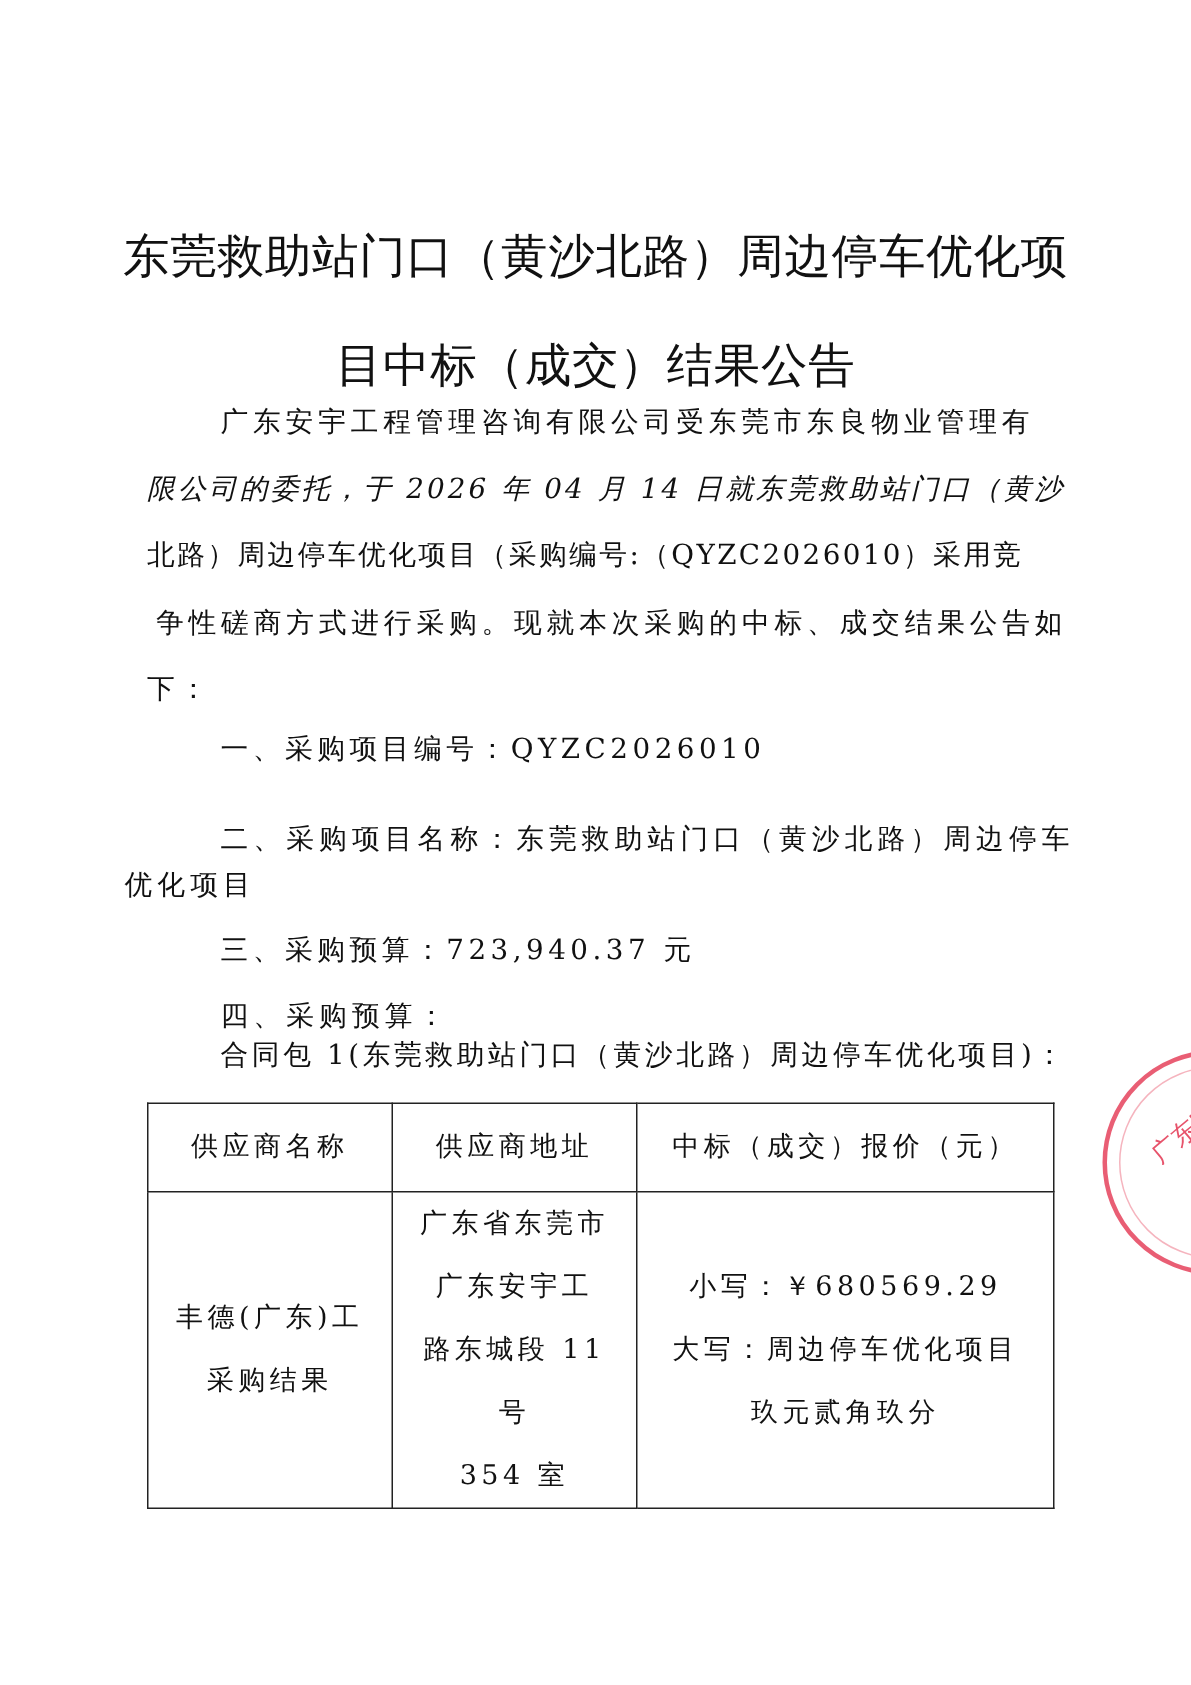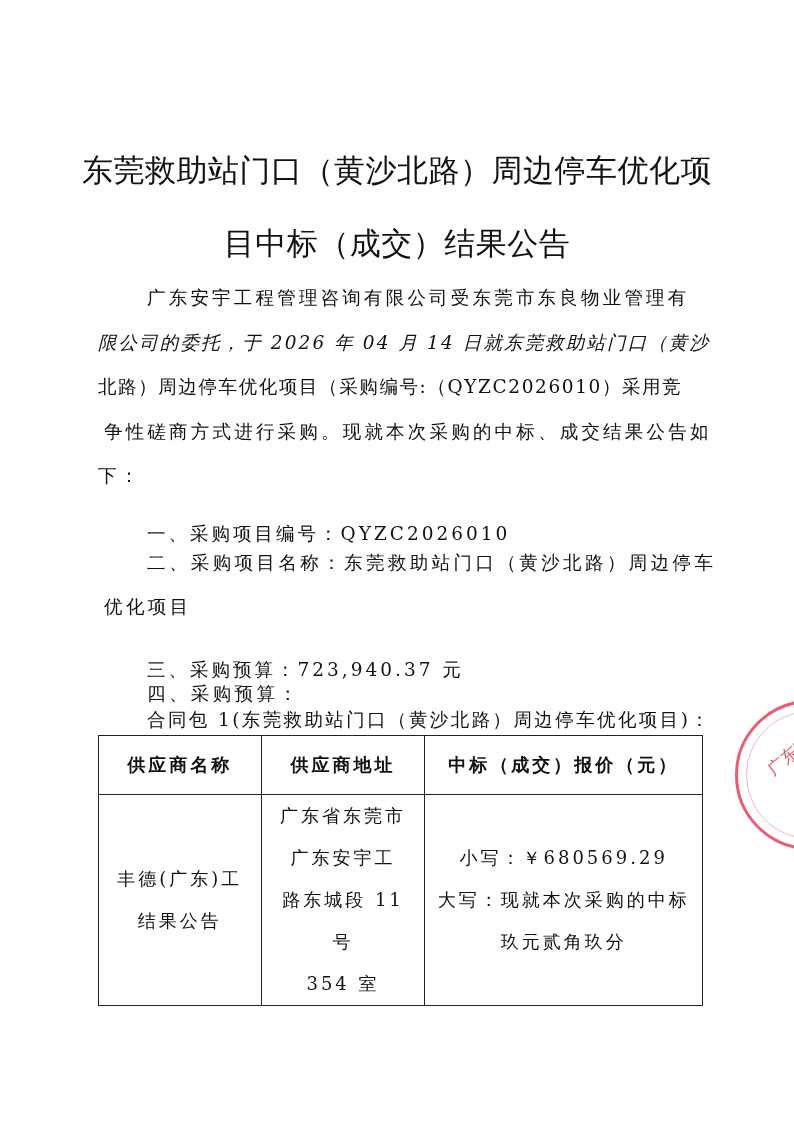--- a/index.html
+++ b/index.html
@@ -3,26 +3,26 @@
 <meta charset="utf-8">
 <style>
   html, body { margin:0; padding:0; background:#fff; }
   body { width:794px; height:1123px; position:relative; overflow:hidden;
          font-family: "DejaVu Serif", "Liberation Serif", serif; color:#111; }
   .title { position:absolute; left:0; width:794px; text-align:center;
            font-family: "DejaVu Sans", "Liberation Sans", sans-serif;
            font-size:31px; letter-spacing:0.5px; color:#111; }
   .t1 { top:150px; }
   .t2 { top:223px; }
-  .para-line { position:absolute; font-size:18.5px; white-space:nowrap; color:#111;margin-top:17px; }
+  .para-line { position:absolute; font-size:18.5px; white-space:nowrap; color:#111; }
   table.result { position:absolute; left:98px; top:735px; width:605px;
                  border-collapse:collapse; font-size:18px; color:#111; }
   table.result td { border:1.5px solid #222; text-align:center; vertical-align:middle;
                     line-height:42px; padding:0 6px; letter-spacing:3px; }
-  table.result tr.head td { height:58px;font-weight:bold; }
+  table.result tr.head td { height:58px; }
   table.result tr.body td { height:170px; line-height:42px; }
   .stamp { position:absolute; left:735px; top:700px; width:150px; height:150px;
            border-radius:50%; border:3px solid rgba(225,40,70,0.75); box-sizing:border-box; }
   .stamp-inner { position:absolute; left:8px; top:8px; right:8px; bottom:8px;
                  border-radius:50%; border:1px solid rgba(225,40,70,0.35); }
   .stamp-text { position:absolute; font-size:17px; color:rgba(225,40,70,0.8);
                 font-family:"DejaVu Sans", sans-serif; }
 </style>
 </head>
 <body>
@@ -31,53 +31,53 @@
 <div class="title t2">目中标（成交）结果公告</div>
 
 <div>
   <div class="para-line" style="left:147px; top:268px; letter-spacing:3.2px;">广东安宇工程管理咨询有限公司受东莞市东良物业管理有</div>
   <div class="para-line" style="left:98px; top:313px; letter-spacing:2.1px;font-style:italic;">限公司的委托，于 2026 年 04 月 14 日就东莞救助站门口（黄沙</div>
   <div class="para-line" style="left:98px; top:357px; letter-spacing:1.6px;">北路）周边停车优化项目（采购编号:（QYZC2026010）采用竞</div>
   <div class="para-line" style="left:104px; top:402px; letter-spacing:3.2px;">争性磋商方式进行采购。现就本次采购的中标、成交结果公告如</div>
   <div class="para-line" style="left:98px; top:446px; letter-spacing:3.2px;">下：</div>
 </div>
 
-<div class="para-line" style="left:147px; top:504px; letter-spacing:3px;">一、采购项目编号：QYZC2026010</div>
-<div class="para-line" style="left:147px; top:533px; letter-spacing:3.4px;">二、采购项目名称：东莞救助站门口（黄沙北路）周边停车</div>
-<div class="para-line" style="left:104px; top:577px; letter-spacing:3.4px;">优化项目</div>
-<div class="para-line" style="left:147px; top:640px; letter-spacing:3px;">三、采购预算：723,940.37 元</div>
+<div class="para-line" style="left:147px; top:486px; letter-spacing:3px;">一、采购项目编号：QYZC2026010</div>
+<div class="para-line" style="left:147px; top:546px; letter-spacing:3.4px;">二、采购项目名称：东莞救助站门口（黄沙北路）周边停车</div>
+<div class="para-line" style="left:83px; top:577px; letter-spacing:3.4px;">优化项目</div>
+<div class="para-line" style="left:147px; top:620px; letter-spacing:3px;">三、采购预算：723,940.37 元</div>
 <div class="para-line" style="left:147px; top:664px; letter-spacing:3.4px;">四、采购预算：</div>
 <div class="para-line" style="left:147px; top:690px; letter-spacing:2.4px;">合同包 1(东莞救助站门口（黄沙北路）周边停车优化项目)：</div>
 
 <table class="result">
   <colgroup>
     <col style="width:163px">
     <col style="width:164px">
     <col style="width:278px">
   </colgroup>
   <tbody>
       <tr class="head">
     <td>供应商名称</td>
     <td>供应商地址</td>
     <td>中标（成交）报价（元）</td>
   </tr>
   <tr class="body">
     <td>
       <div>丰德(广东)工</div>
-      <div>结果公告</div>
+      <div>采购结果</div>
     </td>
     <td>
       <div>广东省东莞市</div>
       <div>广东安宇工</div>
       <div>路东城段 11 号</div>
       <div>354 室</div>
     </td>
     <td>
       <div>小写：￥680569.29</div>
-      <div>大写：现就本次采购的中标</div>
+      <div>大写：周边停车优化项目</div>
       <div>玖元贰角玖分</div>
     </td>
   </tr>
 </tbody>
   </table>
 
 <div class="stamp">
   <div class="stamp-inner"></div>
   <div class="stamp-text" style="left:22px; top:30px; transform:rotate(-40deg);">广东安宇工</div>
 </div>

